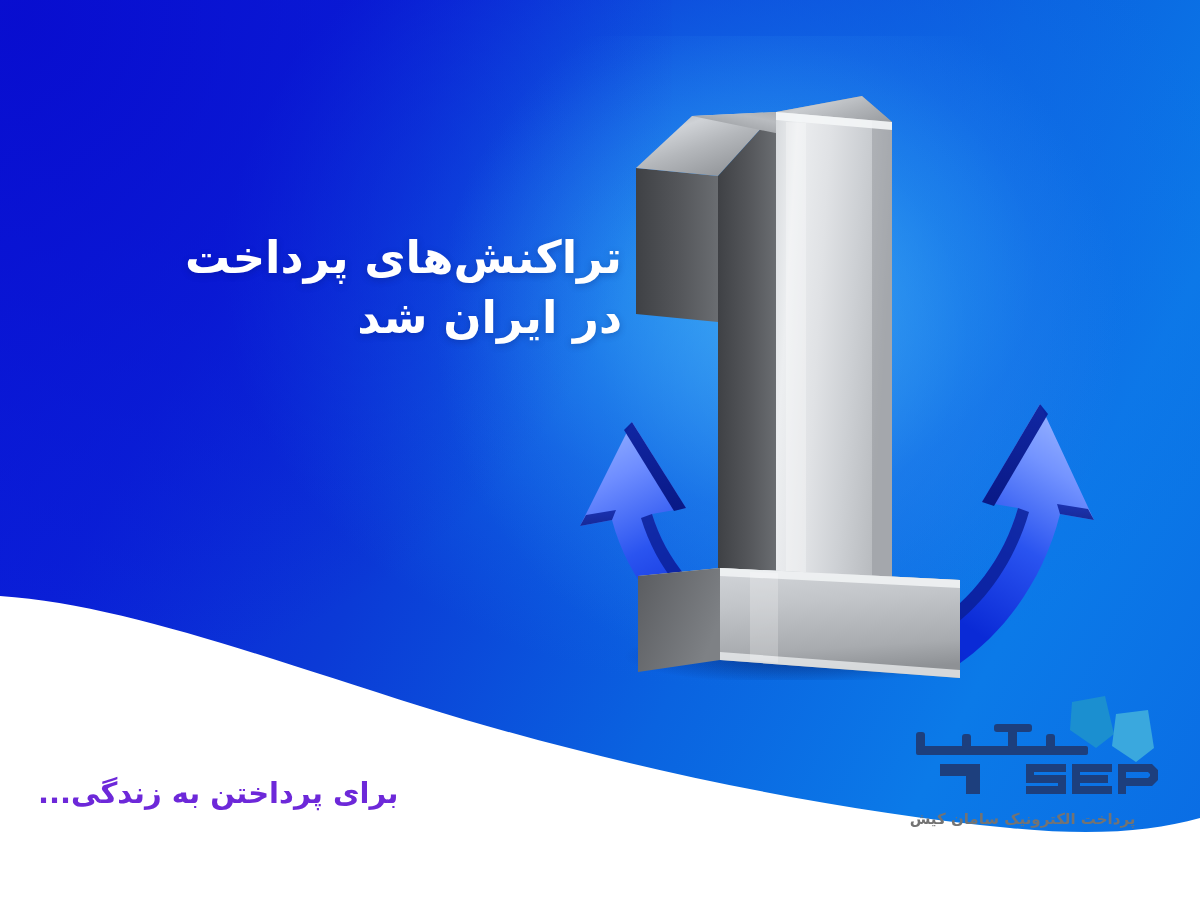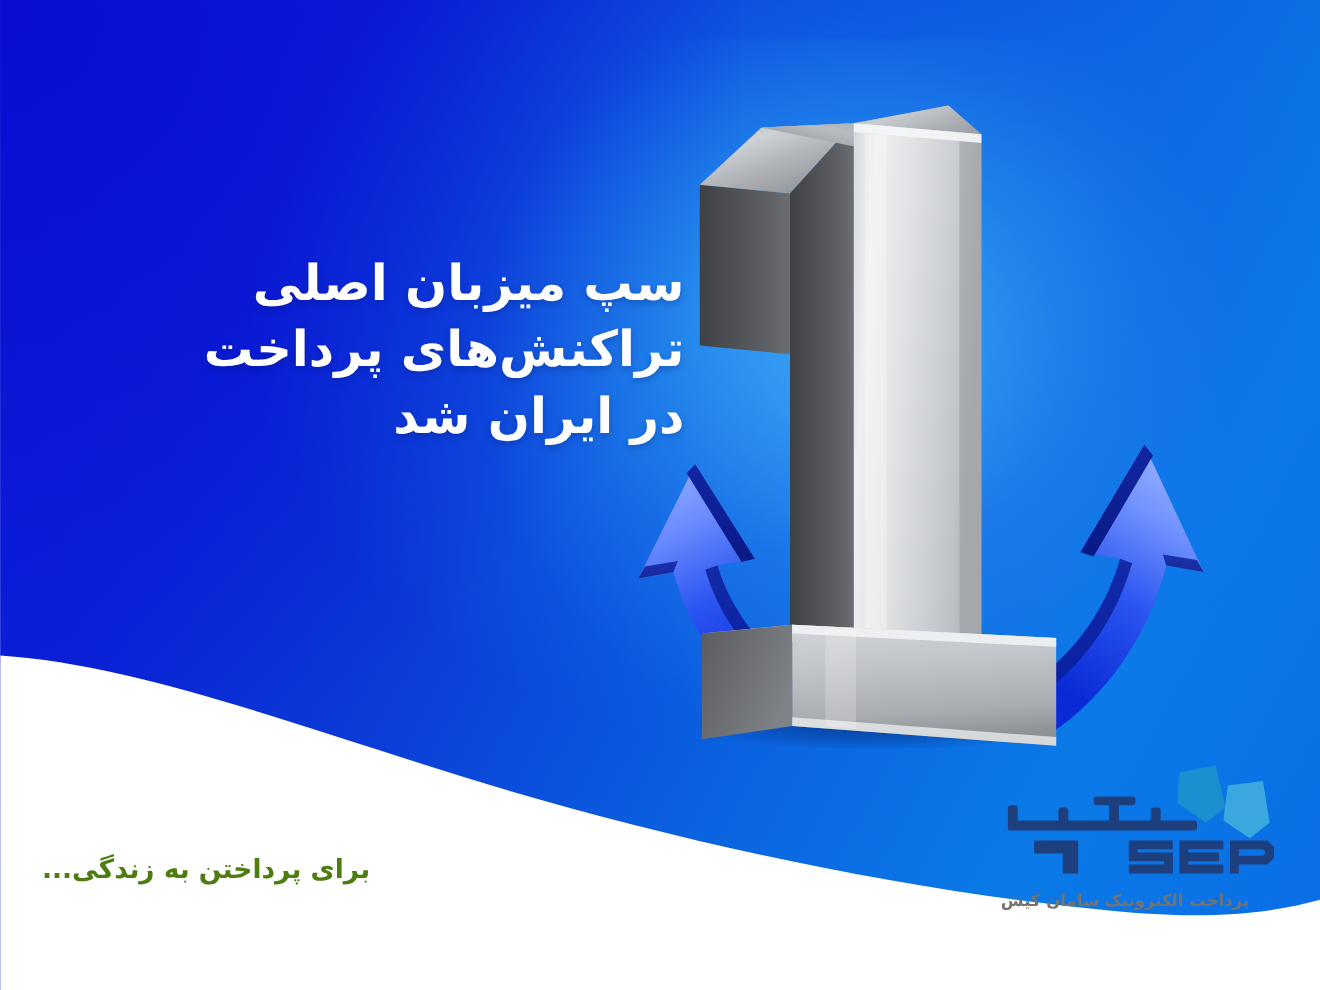--- a/index.html
+++ b/index.html
@@ -68,22 +68,22 @@
     direction: rtl;
     white-space: nowrap;
   }
   .headline .hl-line { display: block; }
 
   
   .slogan {
     position: absolute;
     left: 38px;
     top: 776px;
-    color: #4d7c0f;
-    font-size: 24px;
+    color: #6d28d9;
+    font-size: 29px;
     font-weight: 700;
     direction: rtl;
     text-align: right;
     letter-spacing: 0.2px;
   }
 
   
   .numeral-wrap {
     position: absolute;
     left: 600px;
@@ -279,21 +279,20 @@
 
   <svg class="wave" viewBox="0 0 1200 340" preserveAspectRatio="none">
     <path d="M 0 36
              C 120 44, 260 96, 420 146
              C 600 202, 820 250, 1010 268
              C 1090 276, 1150 272, 1200 258
              L 1200 340 L 0 340 Z" fill="#ffffff"></path>
   </svg>
 
   <div class="headline">
-    <span class="hl-line">سپ میزبان اصلی</span>
     <span class="hl-line">تراکنش‌های پرداخت</span>
     <span class="hl-line">در ایران شد</span>
   </div>
 
   <div class="slogan">برای پرداختن به زندگی...</div>
 
   <div class="logo">
     <svg class="logo-mark" width="265" height="120" viewBox="0 0 265 120">
 
       <g>

